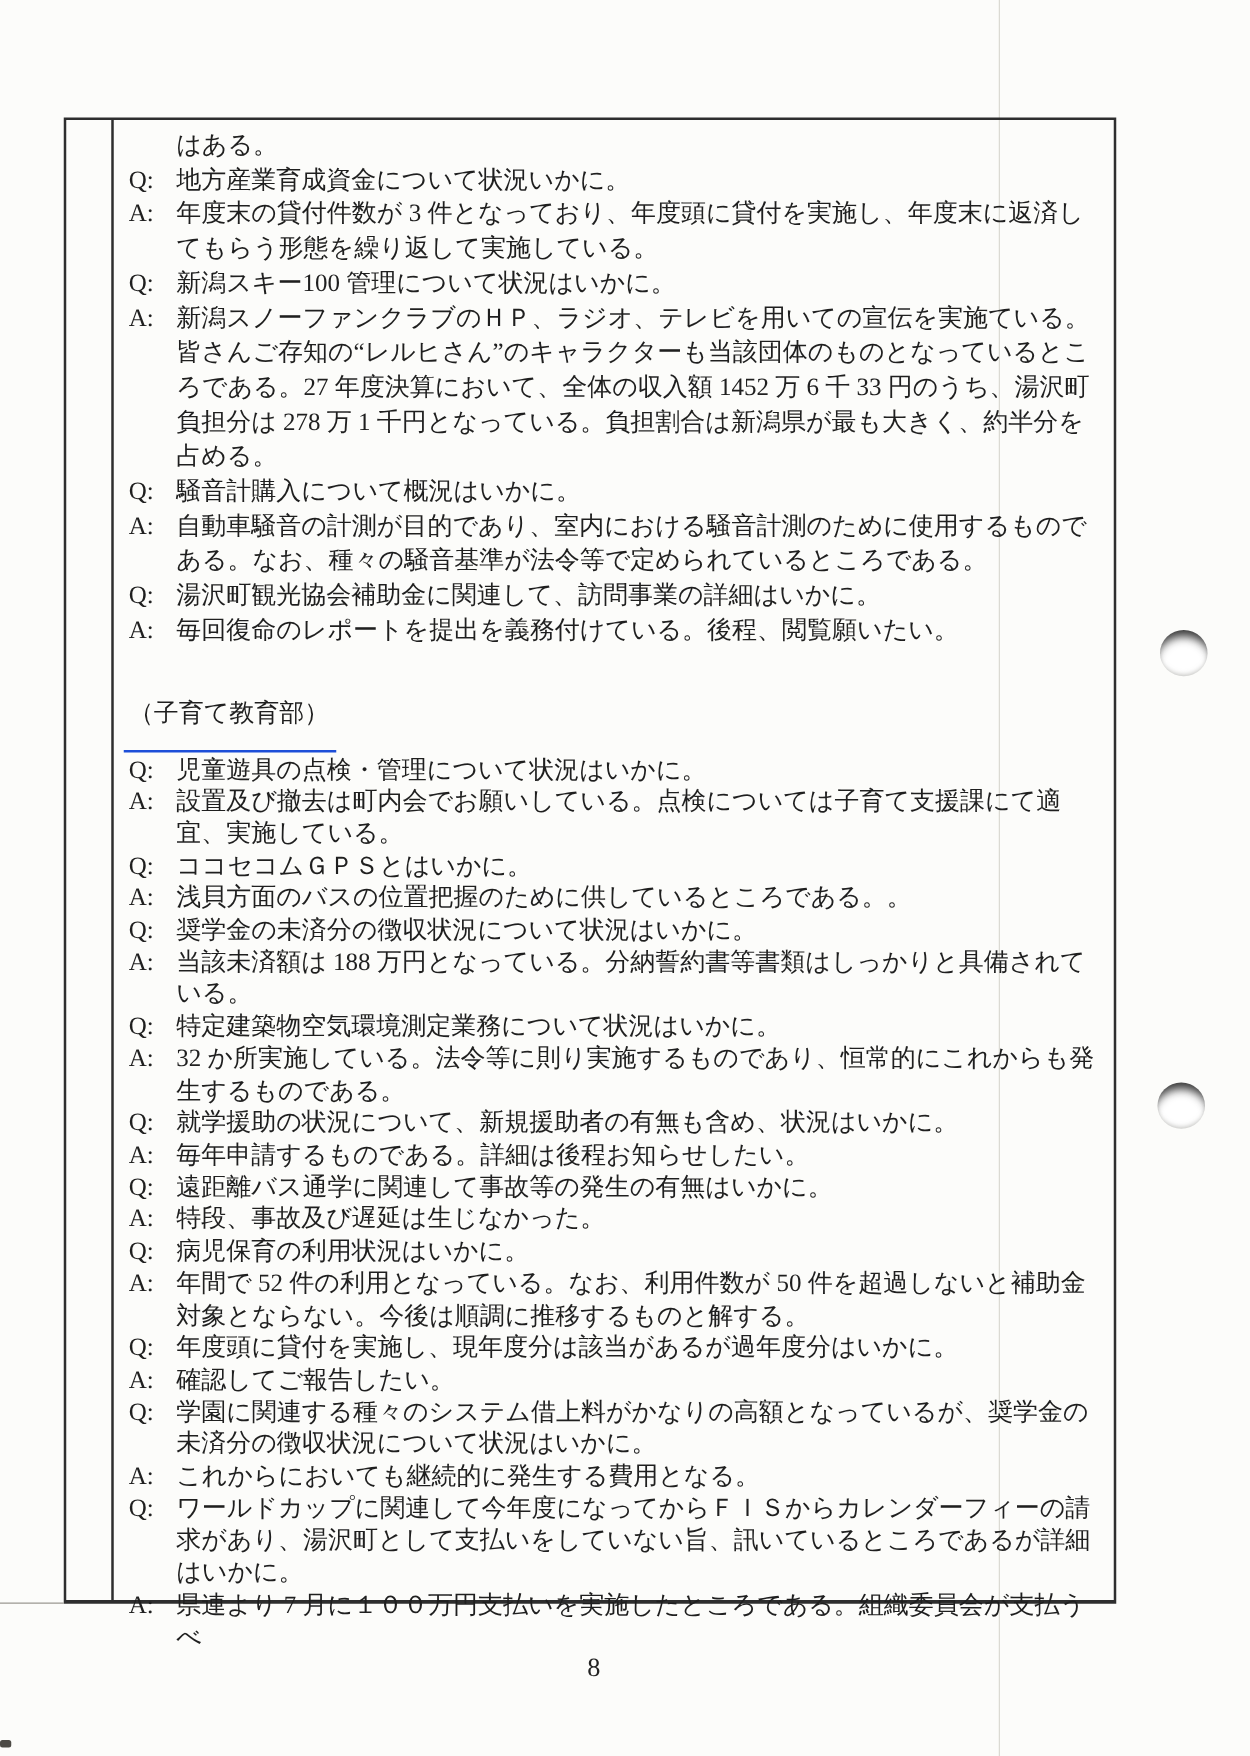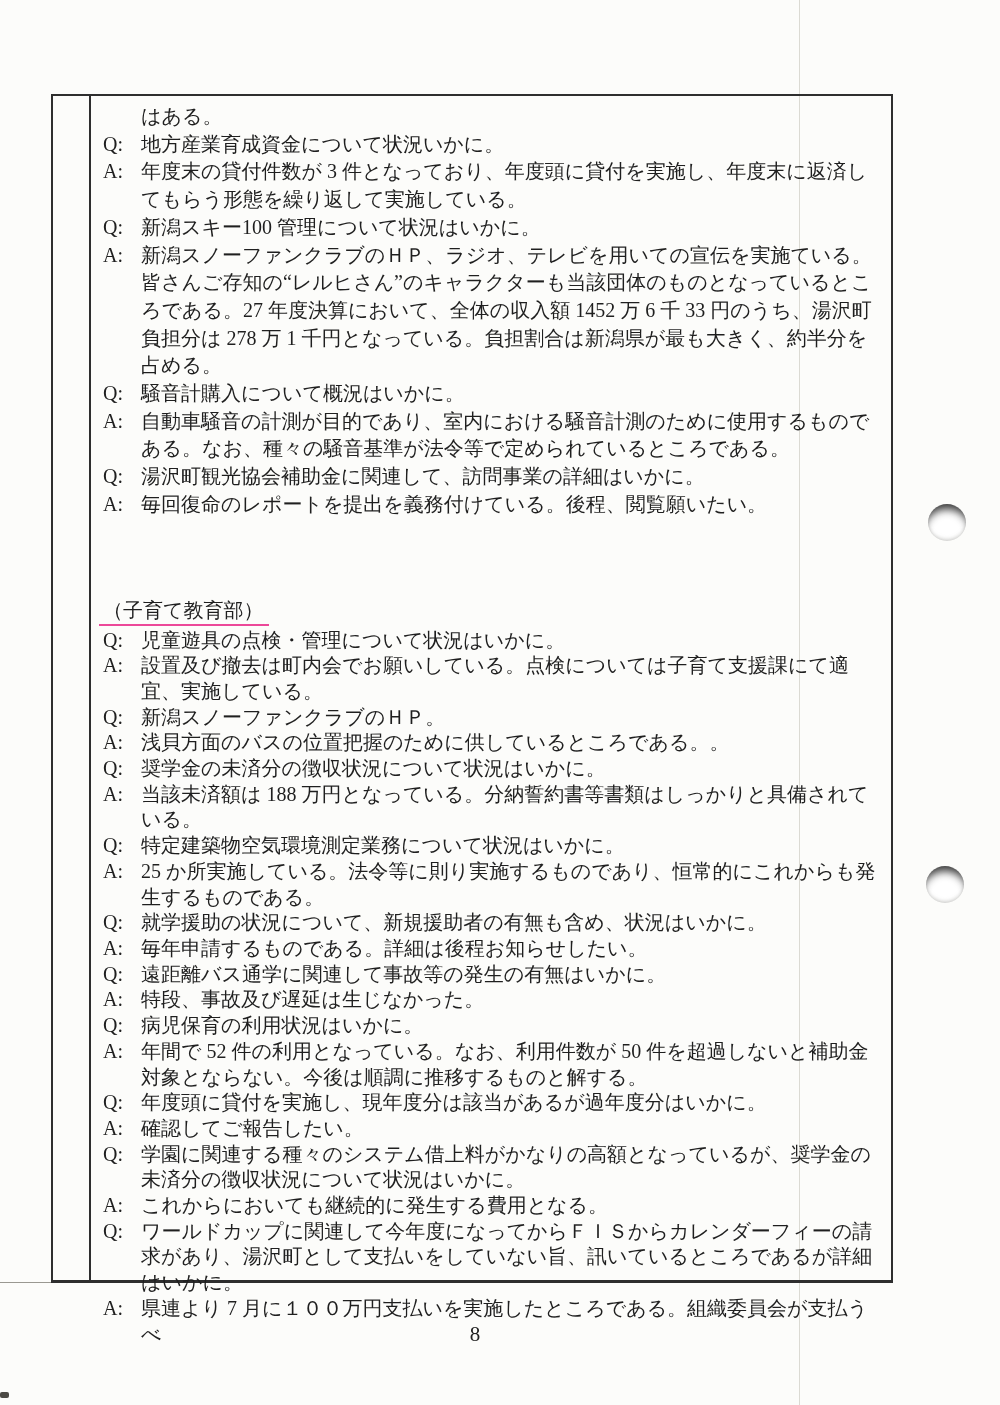--- a/index.html
+++ b/index.html
@@ -29,24 +29,24 @@
     font-size:20px;
   }
   .qa-list{margin:0;padding:0;}
   .sec0 .qa-item{line-height:27.7px;}
   .sec1 .qa-item{line-height:25.7px;}
   .qa-item{display:flex;align-items:flex-start;}
   .qa-label{flex:0 0 38px;white-space:nowrap;}
   .qa-text{width:740px;text-align:left;}
   .section-heading{
     display:inline-block;
-    margin:79px 0 2px -4px;
-    padding:0 6px 1px 4px;
+    margin:40px 0 2px -4px;
+    padding:0 6px 16px 4px;
     line-height:25px;
-    border-bottom:2px solid #ec4899;
+    border-bottom:2px solid #1d4ed8;
   }
   .page-number{
     position:absolute;left:0;top:1322px;width:950px;
     text-align:center;font-size:21px;color:#222;z-index:1;
   }
   
   .punch-hole{
     position:absolute;width:38px;height:37px;border-radius:50%;
     background:#fff;z-index:2;
     box-shadow:
@@ -119,41 +119,41 @@
       <div class="qa-item">
         <span class="qa-label">Q:</span>
         <span class="qa-text">児童遊具の点検・管理について状況はいかに。</span>
       </div>
       <div class="qa-item">
         <span class="qa-label">A:</span>
         <span class="qa-text">設置及び撤去は町内会でお願いしている。点検については子育て支援課にて適宜、実施している。</span>
       </div>
       <div class="qa-item">
         <span class="qa-label">Q:</span>
-        <span class="qa-text">新潟スノーファンクラブのＨＰ。</span>
+        <span class="qa-text">ココセコムＧＰＳとはいかに。</span>
       </div>
       <div class="qa-item">
         <span class="qa-label">A:</span>
         <span class="qa-text">浅貝方面のバスの位置把握のために供しているところである。。</span>
       </div>
       <div class="qa-item">
         <span class="qa-label">Q:</span>
         <span class="qa-text">奨学金の未済分の徴収状況について状況はいかに。</span>
       </div>
       <div class="qa-item">
         <span class="qa-label">A:</span>
         <span class="qa-text">当該未済額は 188 万円となっている。分納誓約書等書類はしっかりと具備されている。</span>
       </div>
       <div class="qa-item">
         <span class="qa-label">Q:</span>
         <span class="qa-text">特定建築物空気環境測定業務について状況はいかに。</span>
       </div>
       <div class="qa-item">
         <span class="qa-label">A:</span>
-        <span class="qa-text">25 か所実施している。法令等に則り実施するものであり、恒常的にこれからも発生するものである。</span>
+        <span class="qa-text">32 か所実施している。法令等に則り実施するものであり、恒常的にこれからも発生するものである。</span>
       </div>
       <div class="qa-item">
         <span class="qa-label">Q:</span>
         <span class="qa-text">就学援助の状況について、新規援助者の有無も含め、状況はいかに。</span>
       </div>
       <div class="qa-item">
         <span class="qa-label">A:</span>
         <span class="qa-text">毎年申請するものである。詳細は後程お知らせしたい。</span>
       </div>
       <div class="qa-item">

